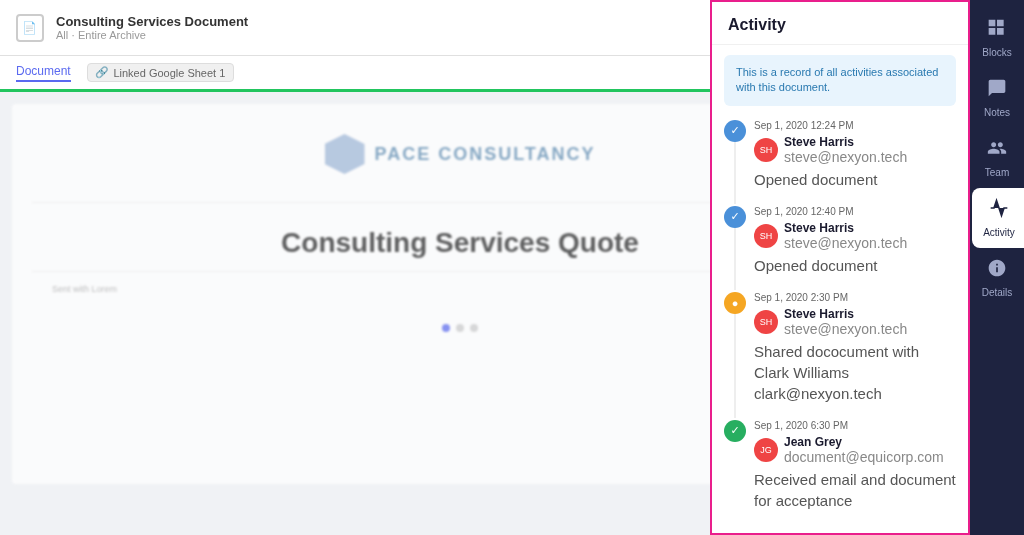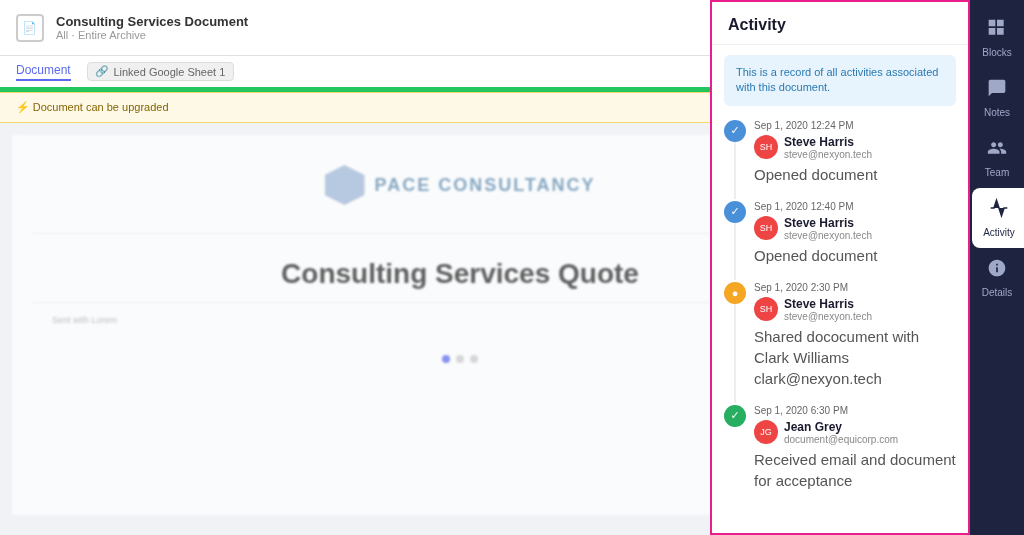--- a/index.html
+++ b/index.html
@@ -65,21 +65,21 @@
     }
 
     
     .sub-bar {
       background: #fff;
       height: 36px;
       display: flex;
       align-items: center;
       padding: 0 16px;
       gap: 16px;
-      border-bottom: 5px solid #22c55e;
+      border-bottom: 3px solid #22c55e;
     }
     .sub-tab {
       font-size: 12px; color: #444; font-weight: 500;
       padding-bottom: 2px;
       border-bottom: 2px solid transparent;
     }
     .sub-tab.active { border-bottom-color: #5b6af0; color: #5b6af0; }
     .linked-badge {
       background: #f0f0f0;
       border: 1px solid #ddd;
@@ -239,21 +239,21 @@
     .user-avatar {
       width: 24px; height: 24px;
       border-radius: 50%;
       background: #ef4444;
       display: flex; align-items: center; justify-content: center;
       font-size: 9px; color: #fff;
       flex-shrink: 0;
     }
     .user-info { }
     .user-name { font-size: 12px; font-weight: 600; color: #1a1a2e; }
-    .user-email { font-size: 10px; color: #888; text-align: right; }
+    .user-email { font-size: 14px; color: #888; text-align: right; }
     .activity-desc {
       font-size: 15px; color: #555; margin-top: 4px; line-height: 1.4;
     }
   </style>
 </head>
 <body>
 
 <div class="doc-bg">
 
   <div class="top-bar">
@@ -270,23 +270,20 @@
   </div>
 
   <div class="sub-bar">
     <div class="sub-tab active">Document</div>
     <div class="linked-badge">
       <span>🔗</span>
       <span>Linked Google Sheet 1</span>
     </div>
   </div>
 
-  <div class="banner">
-    <span>⚡  Document can be upgraded</span>
-  </div>
 
   <div class="doc-content">
     <div class="doc-logo-area">
       <div class="hex-logo"></div>
       <div class="company-name">PACE CONSULTANCY</div>
     </div>
     <div class="doc-line"></div>
     <div class="doc-title-main">Consulting Services Quote</div>
     <div class="doc-line"></div>
     <div class="doc-fields">

